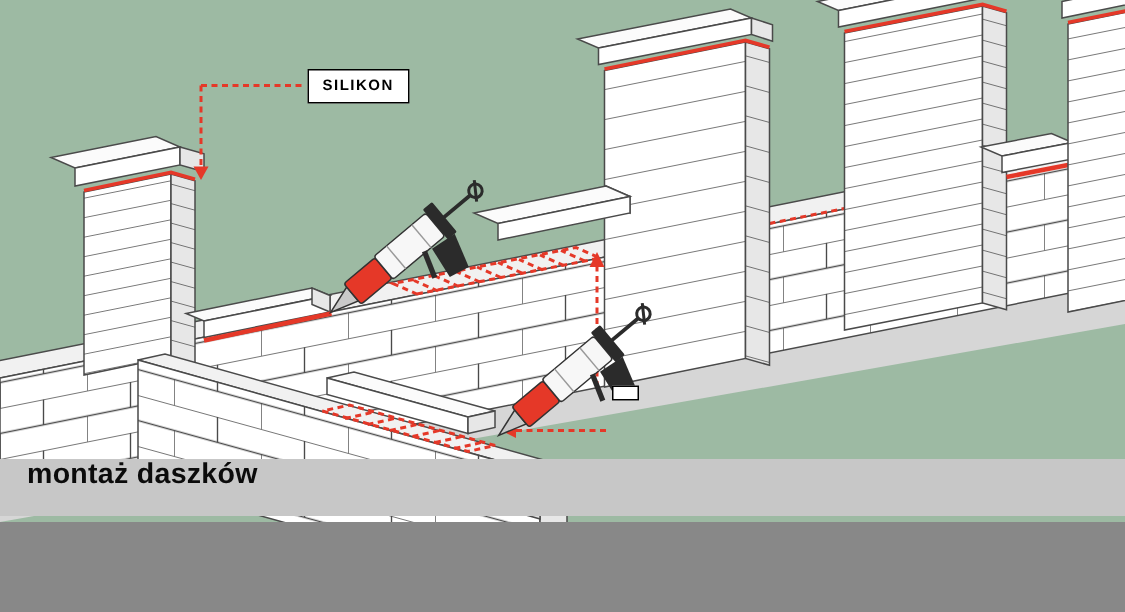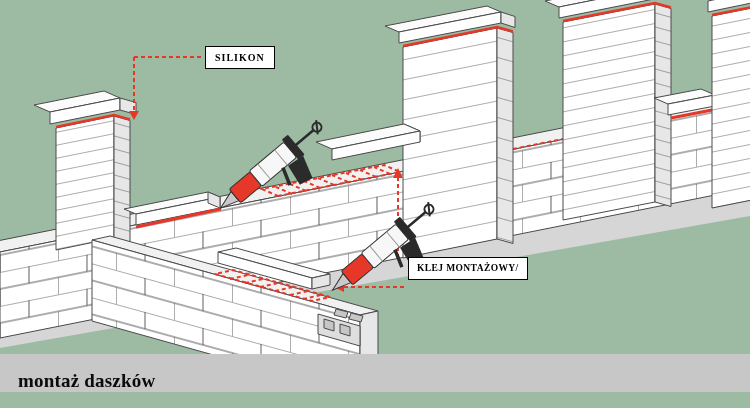--- a/index.html
+++ b/index.html
@@ -1,18 +1,18 @@
 <!DOCTYPE html>
 <html style="--background: #9DBAA3; --accent-red: #E53828; --ground-gray: #D6D6D6; --footer-bg: #C7C7C7; --block-outline: #4A4A4A;"><head>
 <meta charset="utf-8">
 <style>
   html,body{margin:0;padding:0;background:#888}
-  .stage{position:relative;width:750px;height:408px;overflow:hidden;
+  .stage{position:relative;width:750px;height:348px;overflow:hidden;
          background:var(--background,#9DBAA3);
-         font-family:Liberation Serif, serif}
+         font-family:Liberation Sans, sans-serif}
   .scene{position:absolute;left:0;top:0;display:block}
 
   
   .block{fill:#FFFFFF;stroke:var(--block-outline,#4A4A4A);stroke-width:1}
   .side{fill:#E7E7E7;stroke:var(--block-outline,#4A4A4A);stroke-width:1}
   .topface{fill:#F1F1F1;stroke:var(--block-outline,#4A4A4A);stroke-width:1}
   .captop{fill:#FBFBFB;stroke:var(--block-outline,#4A4A4A);stroke-width:1}
   .ground{fill:var(--ground-gray,#D6D6D6)}
   .recess{fill:#DEDEDE;stroke:var(--block-outline,#4A4A4A);stroke-width:1}
   .core{fill:#C6C6C6;stroke:var(--block-outline,#4A4A4A);stroke-width:1}
@@ -29,22 +29,22 @@
   .gunmetal{fill:#C9C9C9;stroke:#333;stroke-width:1}
   .gundark{fill:#2B2B2B;stroke:none}
   .gunline{stroke:#2B2B2B;fill:none}
 
   
   .label{position:absolute;background:#FFF;border:1.5px solid #000;color:#000;font-weight:bold;white-space:nowrap}
   .label-silikon{left:205px;top:46px;font-size:10px;letter-spacing:1px;padding:5px 9px}
   .label-klej{left:408px;top:257px;font-size:9.5px;letter-spacing:.4px;padding:4px 8px;line-height:1.4}
 
   
-  .footer{position:absolute;left:0;bottom:16px;width:100%;height:38px;
-          background:var(--footer-bg,#C7C7C7);display:flex;align-items:flex-end;
+  .footer{position:absolute;left:0;bottom:4px;width:100%;height:38px;
+          background:var(--footer-bg,#C7C7C7);display:flex;align-items:flex-start;
           box-sizing:border-box;padding-left:18px}
   .footer-title{font-weight:bold;font-size:19px;color:#0B0B0B;letter-spacing:.2px}
 </style>
 </head>
 <body>
 
 <div class="stage">
 
 <svg class="scene" width="750" height="370" viewBox="0 0 750 370">
   <defs>
@@ -214,20 +214,19 @@
     <polygon class="redfill" points="344,282 344,292 334,287"></polygon>
   </g>
 
   <use href="#gun" transform="translate(235,196) rotate(-40)"></use>
   <use href="#gun" transform="translate(347,278) rotate(-40)"></use>
 </svg>
 
 <div class="label label-silikon">SILIKON</div>
 
 <div class="label label-klej">
-  <div>KLEJ MONTAŻOWY/</div>
 </div>
 
 <div class="footer">
   <span class="footer-title">montaż daszków</span>
 </div>
 
 </div>
 
 </body></html>

